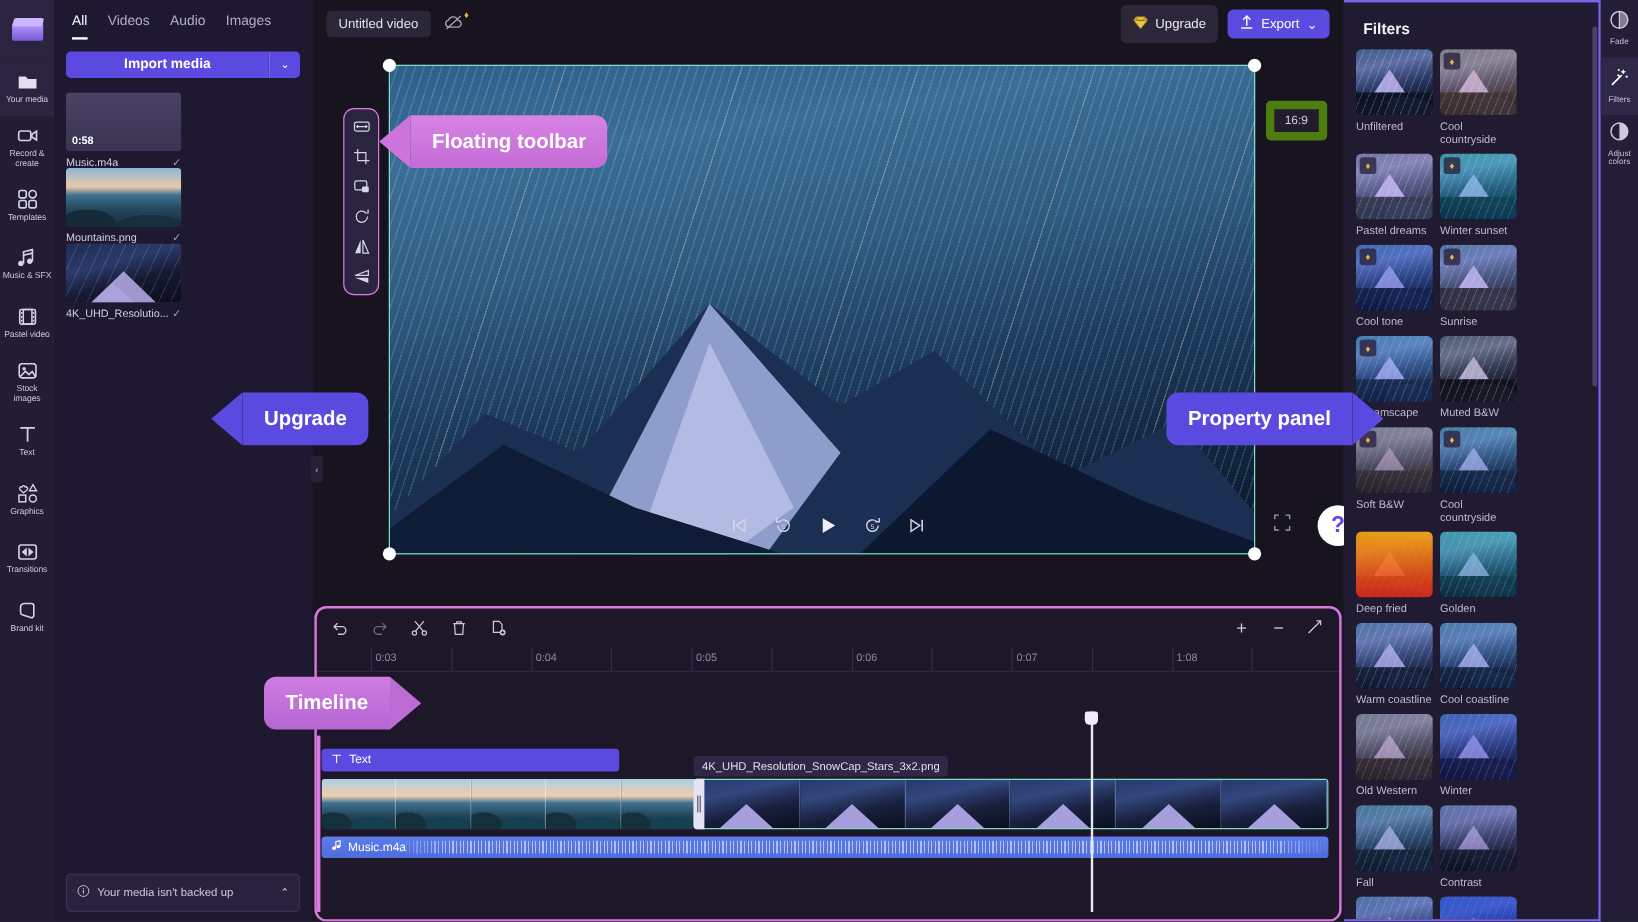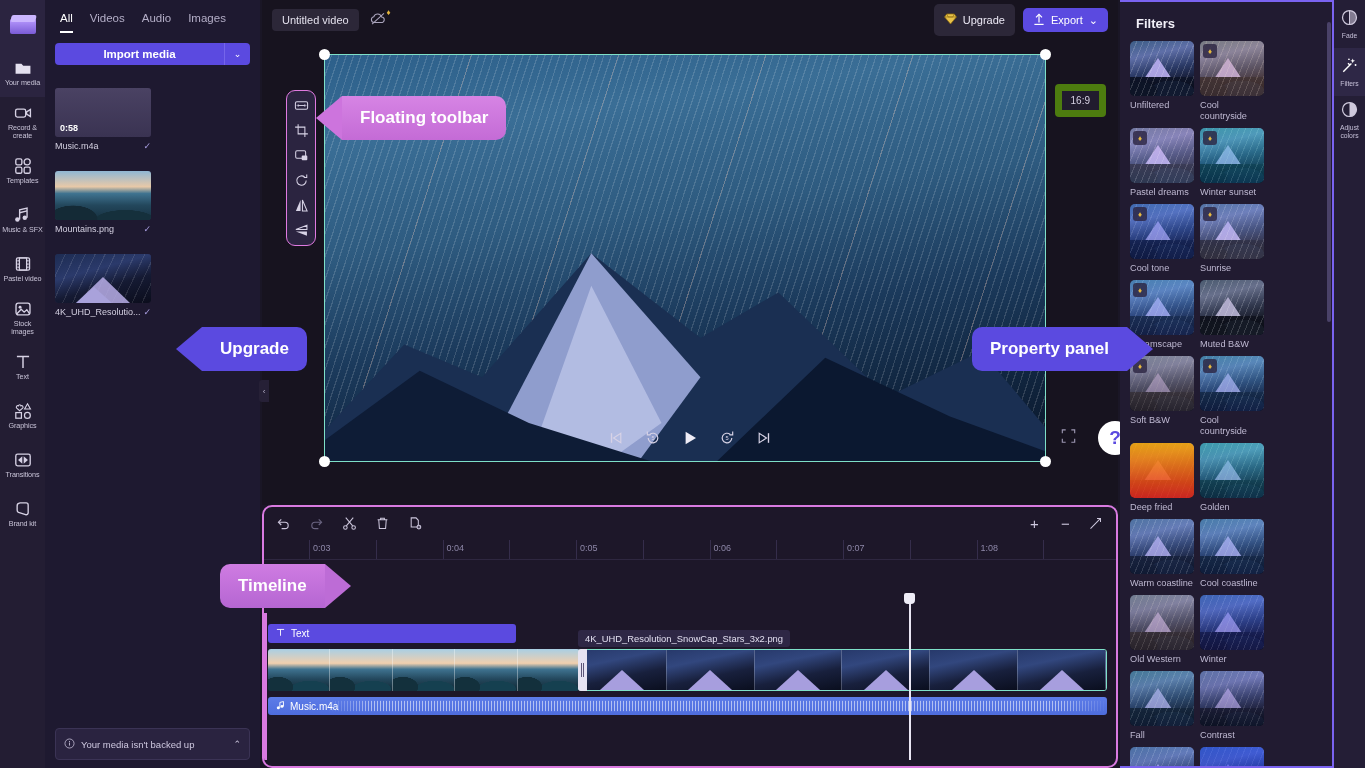--- a/index.html
+++ b/index.html
@@ -24,21 +24,21 @@
   
   .media { position:absolute; left:45px; top:0; width:215px; height:768px; background:#1e1930; }
   .tabs { display:flex; gap:17px; padding:12px 15px 0 15px; }
   .tab { font-size:11.5px; color:#b4aec7; padding-bottom:7px; cursor:pointer; }
   .tab.sel { color:#fff; border-bottom:2px solid #fff; }
   .import-row { display:flex; margin:10px 10px 0 10px; }
   .import-btn { flex:1; background:#5b4ae0; color:#fff; font-size:11.5px; font-weight:bold;
     border:none; border-radius:4px 0 0 4px; height:22px; cursor:pointer; }
   .import-caret { width:26px; background:#5b4ae0; border-left:1px solid #7565ea; border-radius:0 4px 4px 0;
     color:#fff; font-size:9px; display:flex; align-items:center; justify-content:center; cursor:pointer;}
-  .grid { display:flex; flex-wrap:wrap; gap:20px 8px; padding:23px 10px; }
+  .grid { display:flex; flex-wrap:wrap; gap:0 8px; padding:12px 10px; }
   .mcard { width:96px; cursor:pointer; }
   .mthumb { width:96px; height:49px; border-radius:3px; position:relative; overflow:hidden; background:#2a2340; }
   .mname { display:flex; align-items:center; justify-content:space-between; margin-top:4px;
            font-size:9px; color:#d3cfe0; }
   .chk { color:#a99ee0; font-size:9px; }
   .dur { position:absolute; left:5px; bottom:4px; font-size:9px; font-weight:bold; color:#fff; }
   .wave { position:absolute; inset:0; background:
     linear-gradient(180deg,#4a4263,#3a3352); }
   .mtn1{ position:absolute; inset:0; background:
       linear-gradient(180deg,#8fb7d4 0%,#e8c9a8 32%,#3f7390 46%,#23475c 70%,#16303f 100%); }

